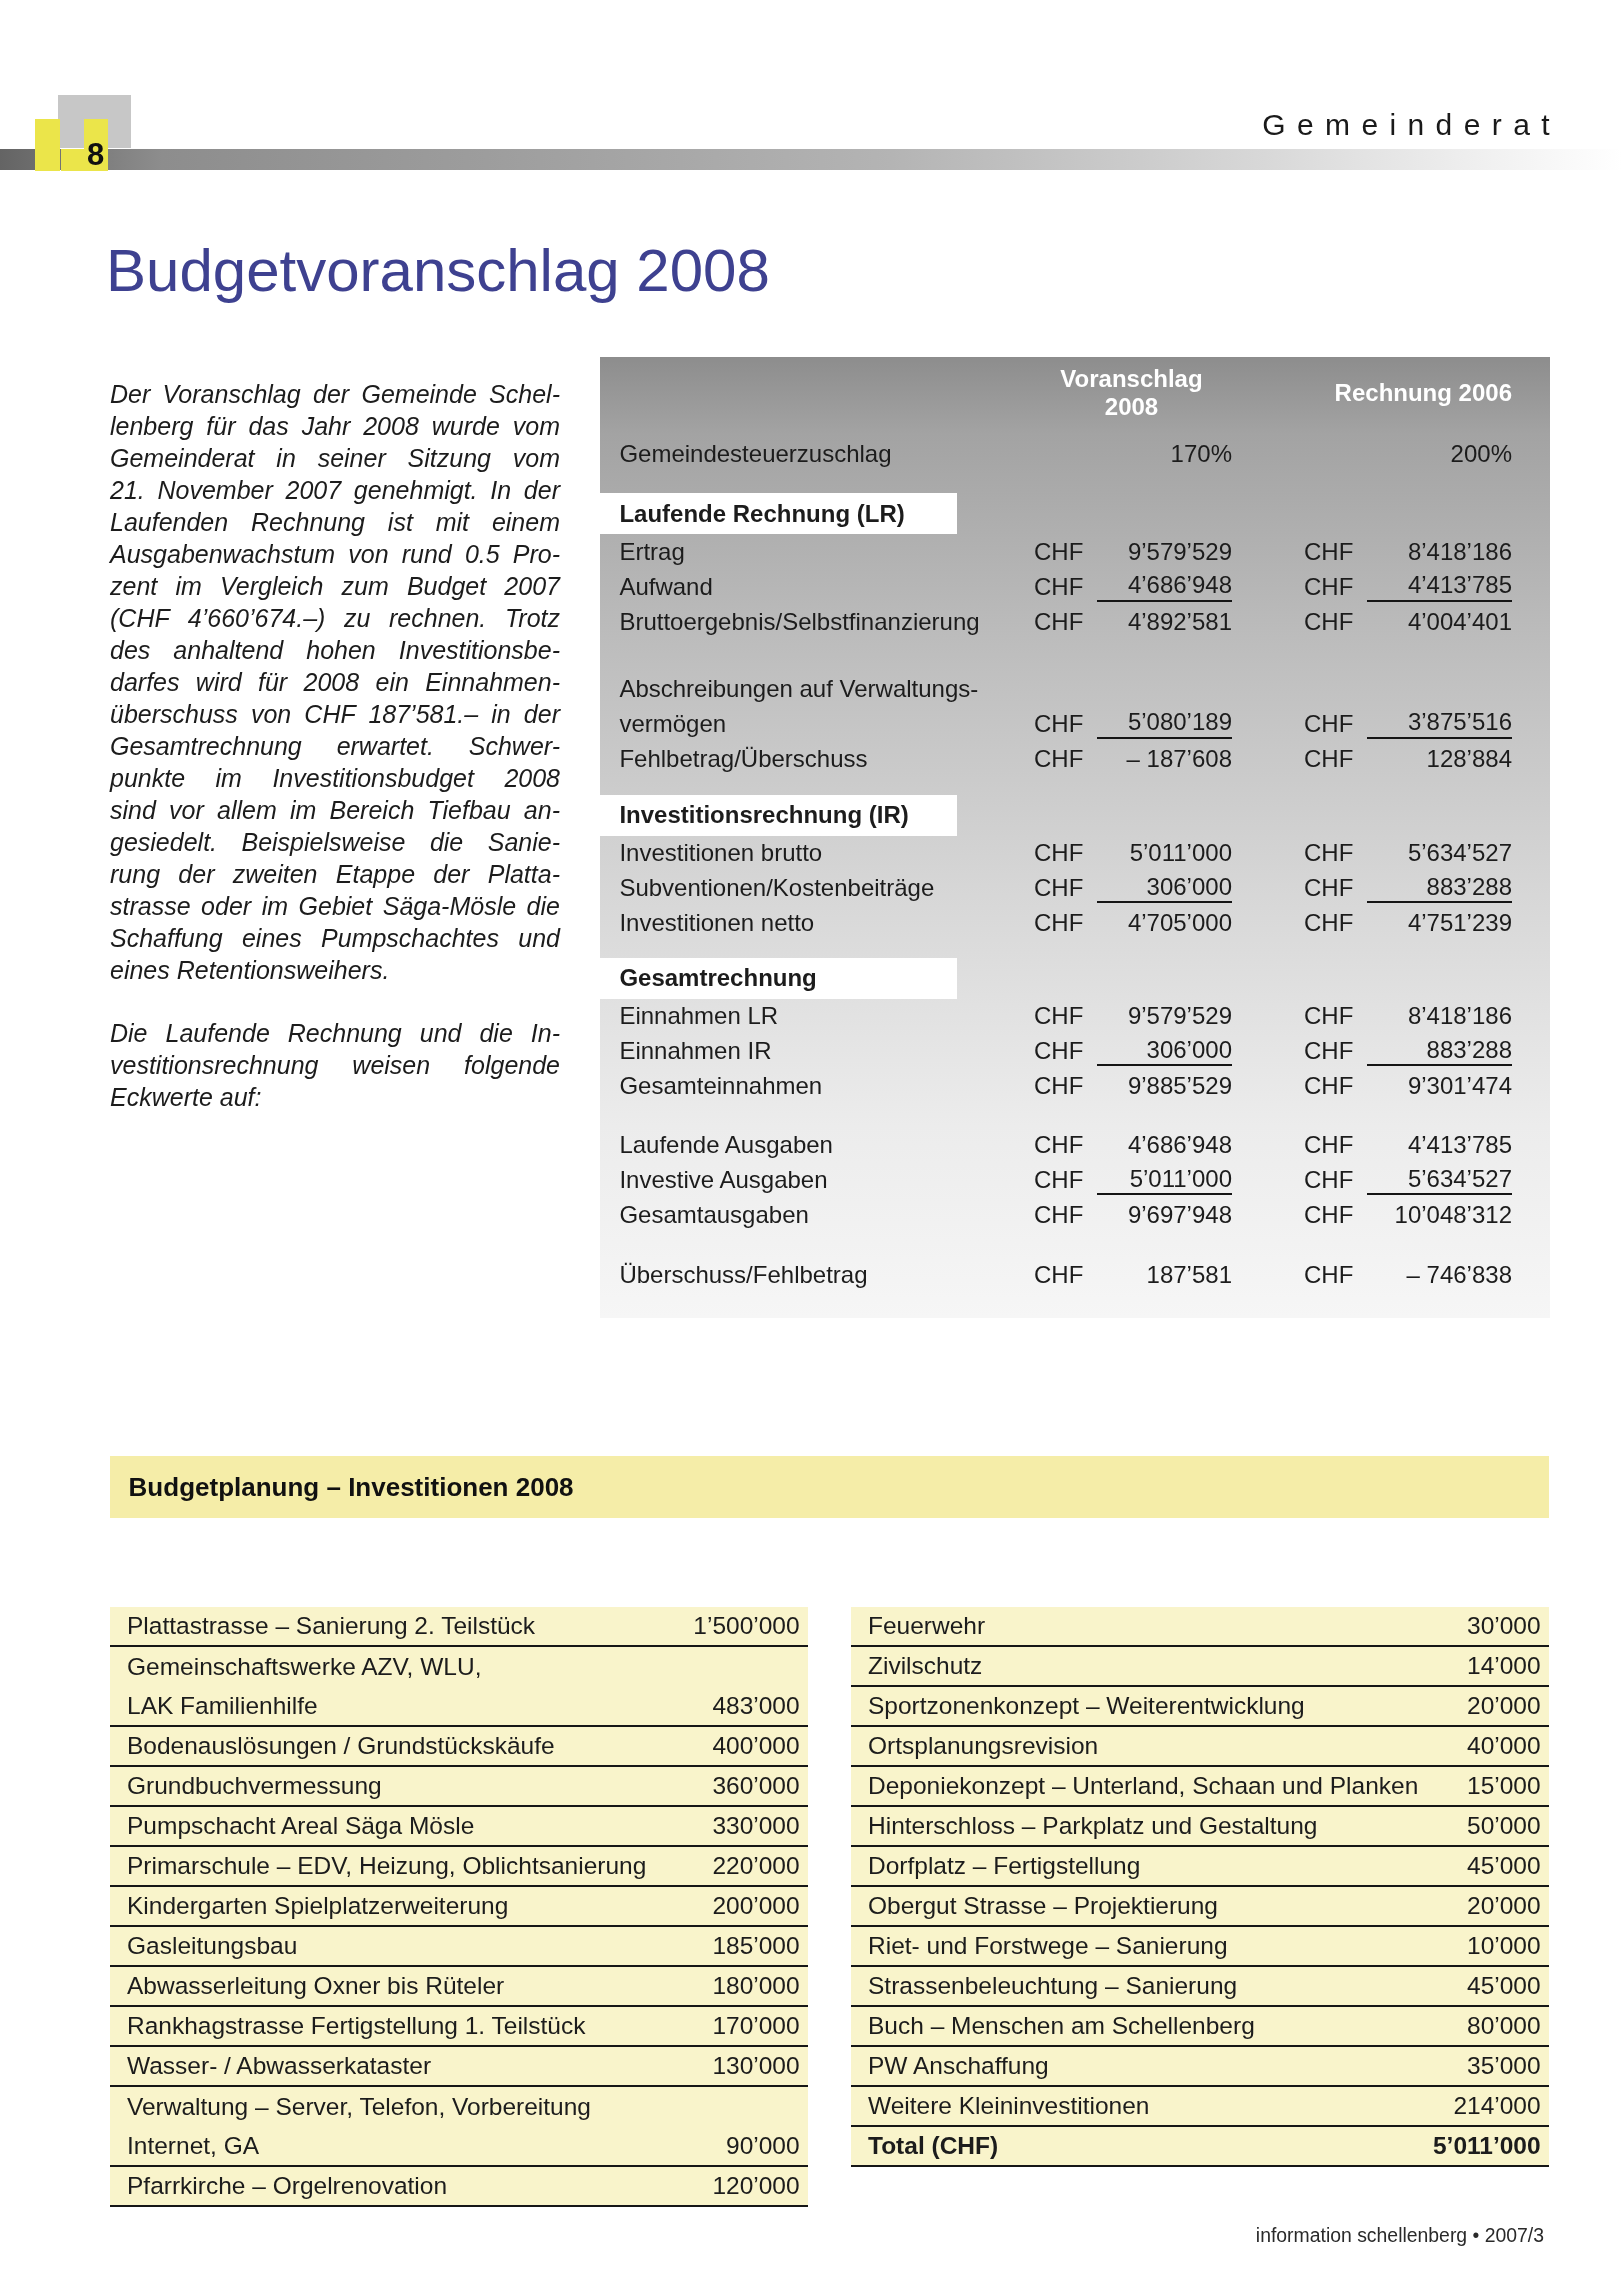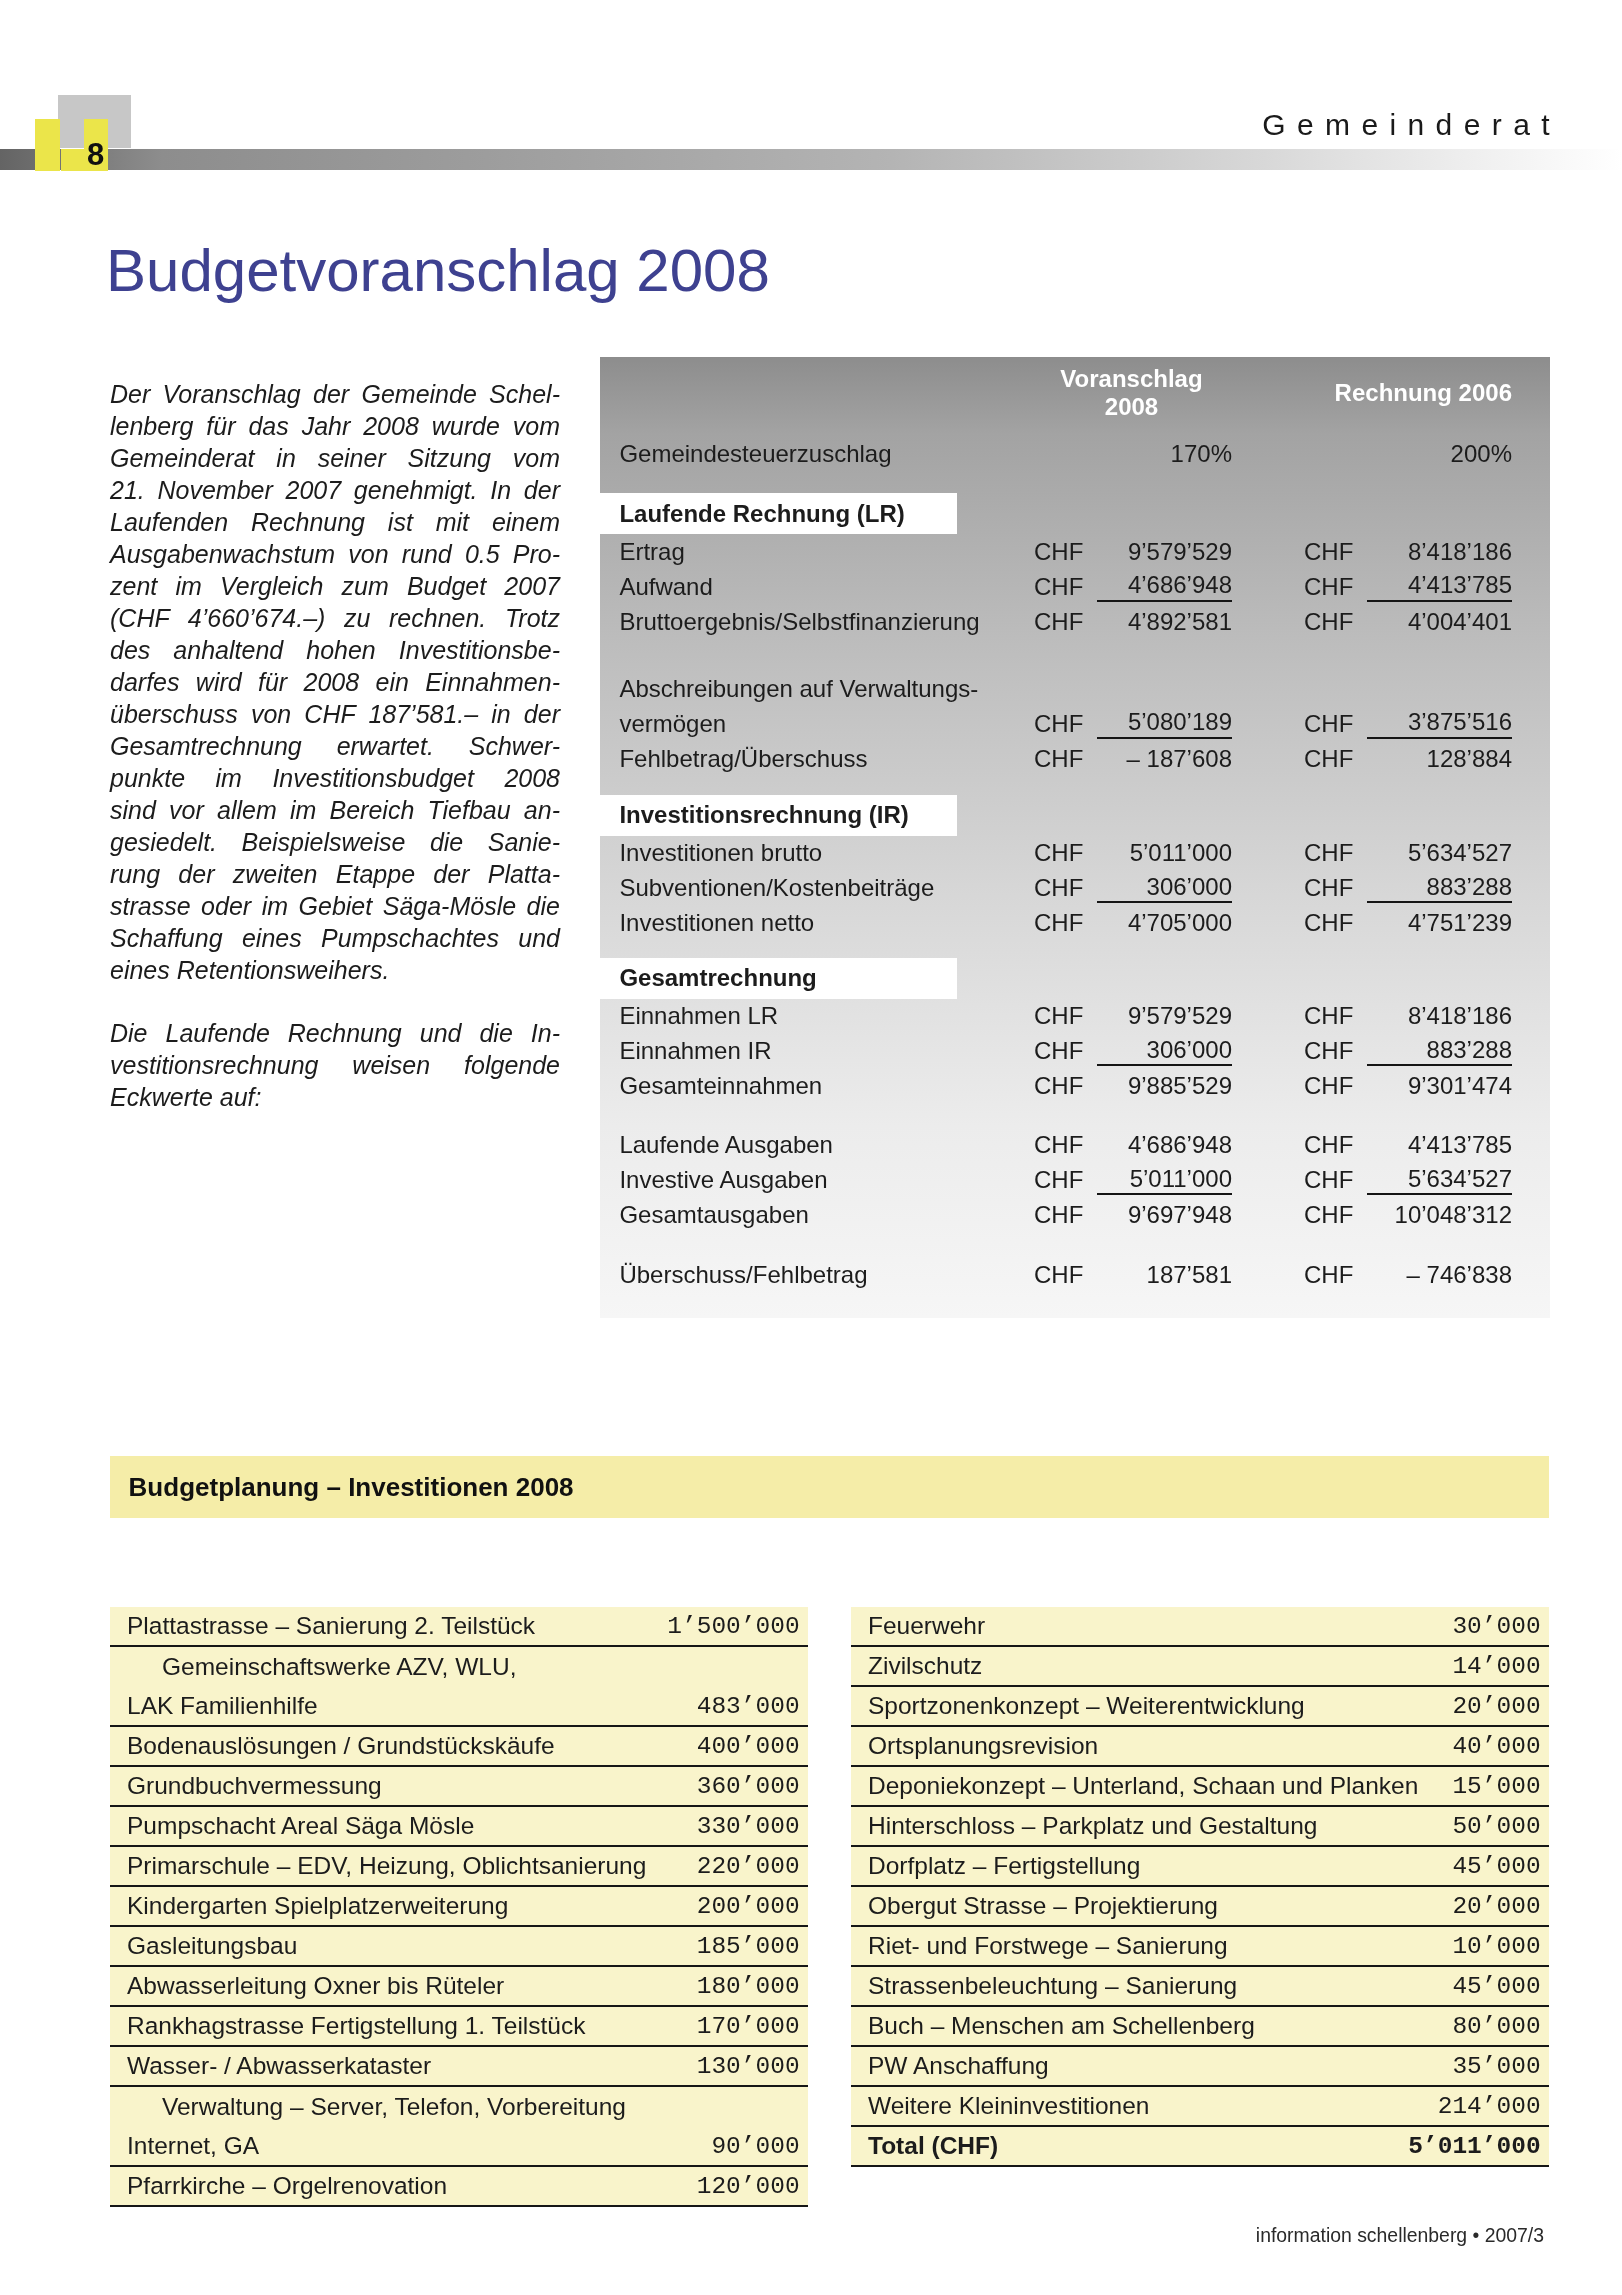--- a/index.html
+++ b/index.html
@@ -44,22 +44,22 @@
 
   
   .invest-band{position:absolute;left:110px;top:1456px;width:1439px;height:62px;
     background:var(--band-yellow,#f5eda8);display:flex;align-items:center;padding-left:18.6px;box-sizing:border-box;
     font-size:26px;font-weight:bold;color:#111;}
   .i-col{position:absolute;top:1607px;width:698px;background:var(--table-yellow,#f9f4cb);font-size:24.5px;}
   .i-col.left{left:110px;}
   .i-col.right{left:851px;}
   .i-row{border-bottom:2.5px solid #161616;padding:0 8.4px 0 17px;}
   .i-line{height:38px;display:flex;align-items:center;}
-  .i-line.tall{height:40px;margin-left:35px;}
-  .i-value{margin-left:auto;font-family:Liberation Mono, monospace;}
+  .i-line.tall{height:40px;}
+  .i-value{margin-left:auto;}
   .i-row.bold{font-weight:bold;}
 
   
   .footer{position:absolute;right:78px;top:2224px;font-size:19.4px;color:#2a2a2a;}
 </style>
 </head>
 <body>
 
 <div class="page">
 

